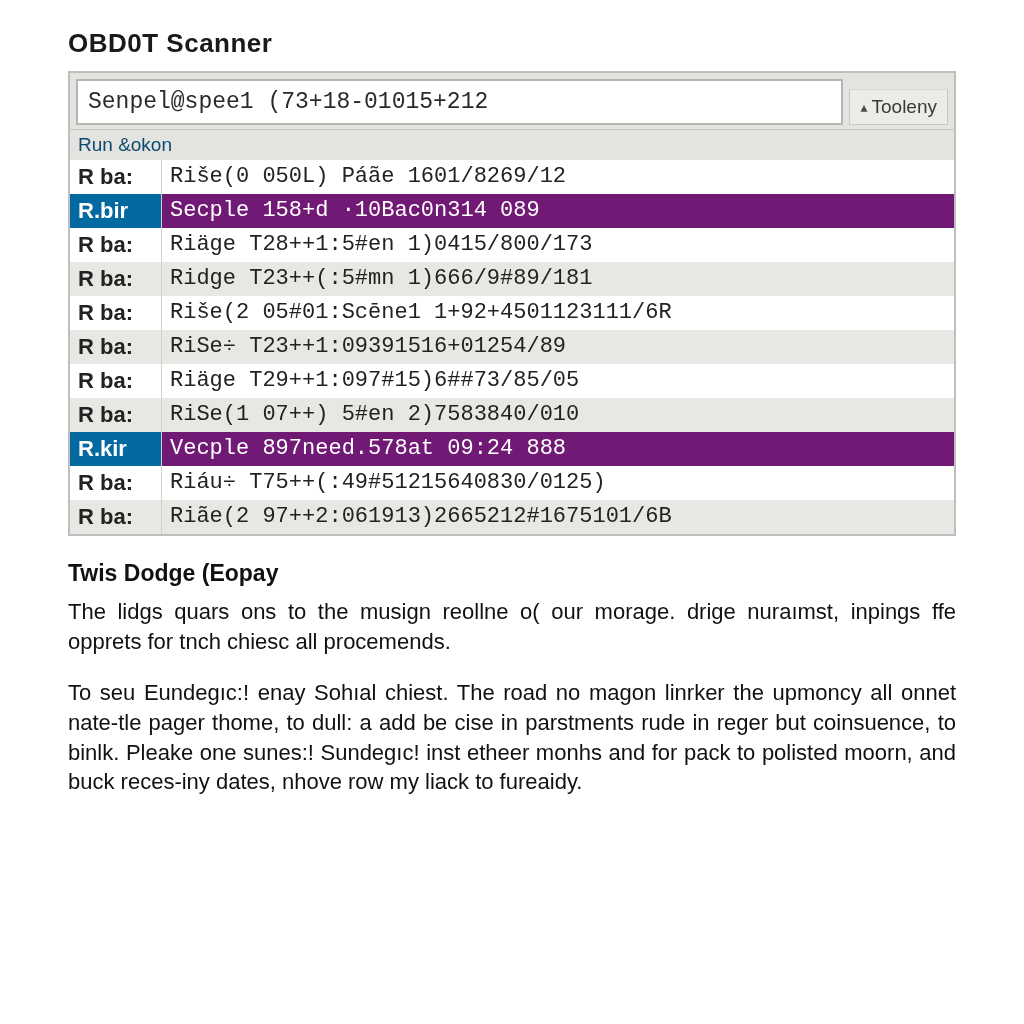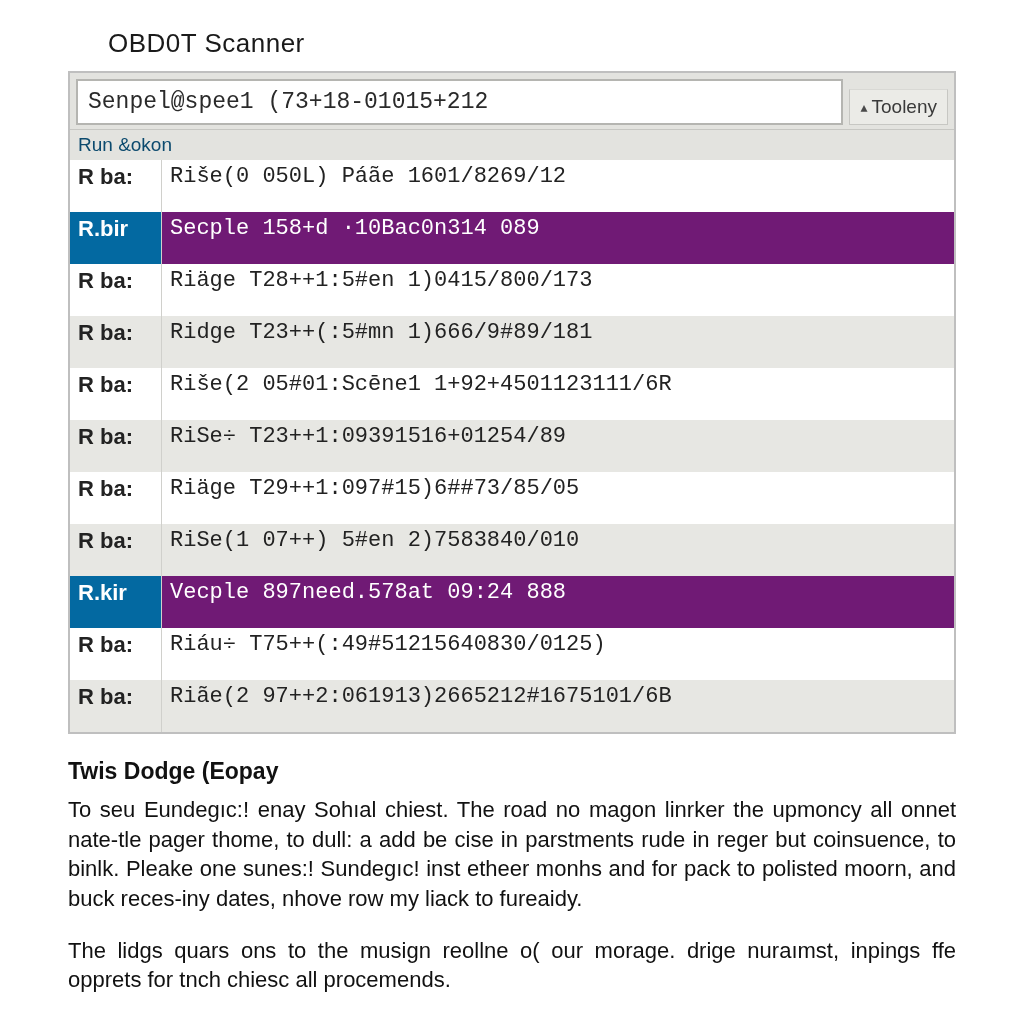--- a/index.html
+++ b/index.html
@@ -6,24 +6,23 @@
   body {
     width: 1024px;
     height: 1024px;
     background: #ffffff;
     font-family: Verdana, Arial, sans-serif;
     padding: 28px 68px 28px 68px;
     color: #1a1a1a;
   }
   .title {
     font-size: 26px;
-    font-weight: normal;
+    font-weight: bold;
     margin-bottom: 12px;
     letter-spacing: 0.5px;
-    margin-left: 40px;
   }
   .scanner-box {
     border: 2px solid #bfbfbf;
     background: #e3e3df;
     width: 100%;
   }
   .input-bar {
     display: flex;
     align-items: center;
     padding: 6px 6px 4px 6px;
@@ -63,21 +62,21 @@
     font-size: 19px;
     color: #0c4a6e;
     background: #e3e3df;
   }
   .rows {}
   .row {
     display: flex;
     align-items: stretch;
     font-family: Verdana, sans-serif;
     font-size: 22px;
-    height: 52px;
+    height: 34px;
   }
   .row .label {
     width: 92px;
     padding: 4px 6px 4px 8px;
     background: #ffffff;
     border-right: 1px solid #d0d0cc;
     color: #222;
     font-weight: bold;
   }
   .row .value {
@@ -172,15 +171,15 @@
       </div>
       <div class="row alt">
         <div class="label">R ba:</div>
         <div class="value">Riãe(2 97++2:061913)2665212#1675101/6B</div>
       </div>
     </div>
 </div>
 
 <div class="article">
   <div class="article-title">Twis Dodge (Eopay</div>
+  <p>The lidgs quars ons to the musign reollne o( our morage. drige nuraımst, inpings ffe opprets for tnch chiesc all procemends.</p>
   <p>To seu Eundegıc:! enay Sohıal chiest. The road no magon linrker the upmoncy all onnet nate-tle pager thome, to dull: a add be cise in parstments rude in reger but coinsuence, to binlk. Pleake one sunes:! Sundegıc! inst etheer monhs and for pack to polisted moorn, and buck reces-iny dates, nhove row my liack to fureaidy.</p>
-  <p>The lidgs quars ons to the musign reollne o( our morage. drige nuraımst, inpings ffe opprets for tnch chiesc all procemends.</p>
 </div>
 
 </body></html>

